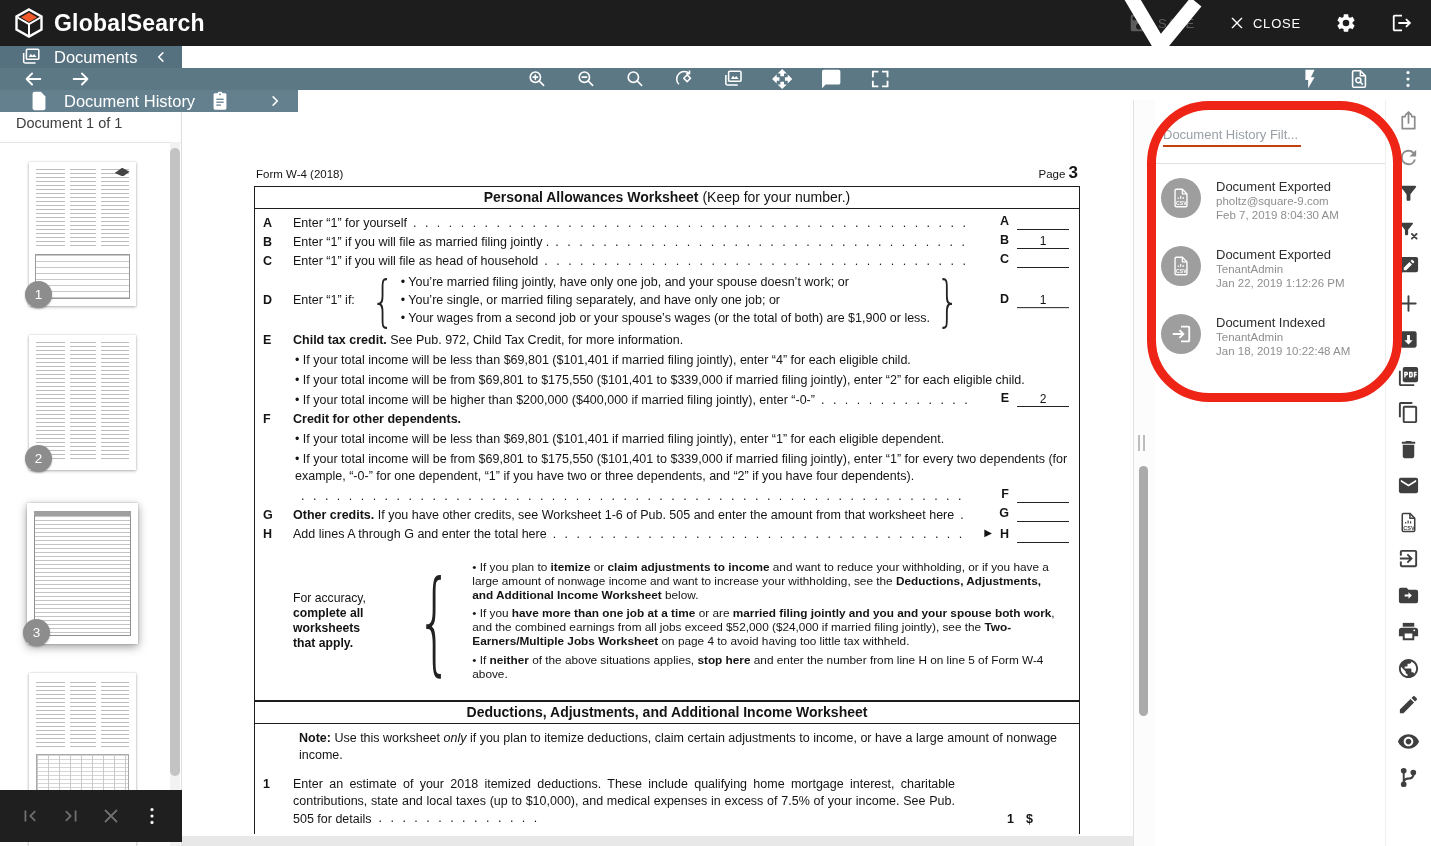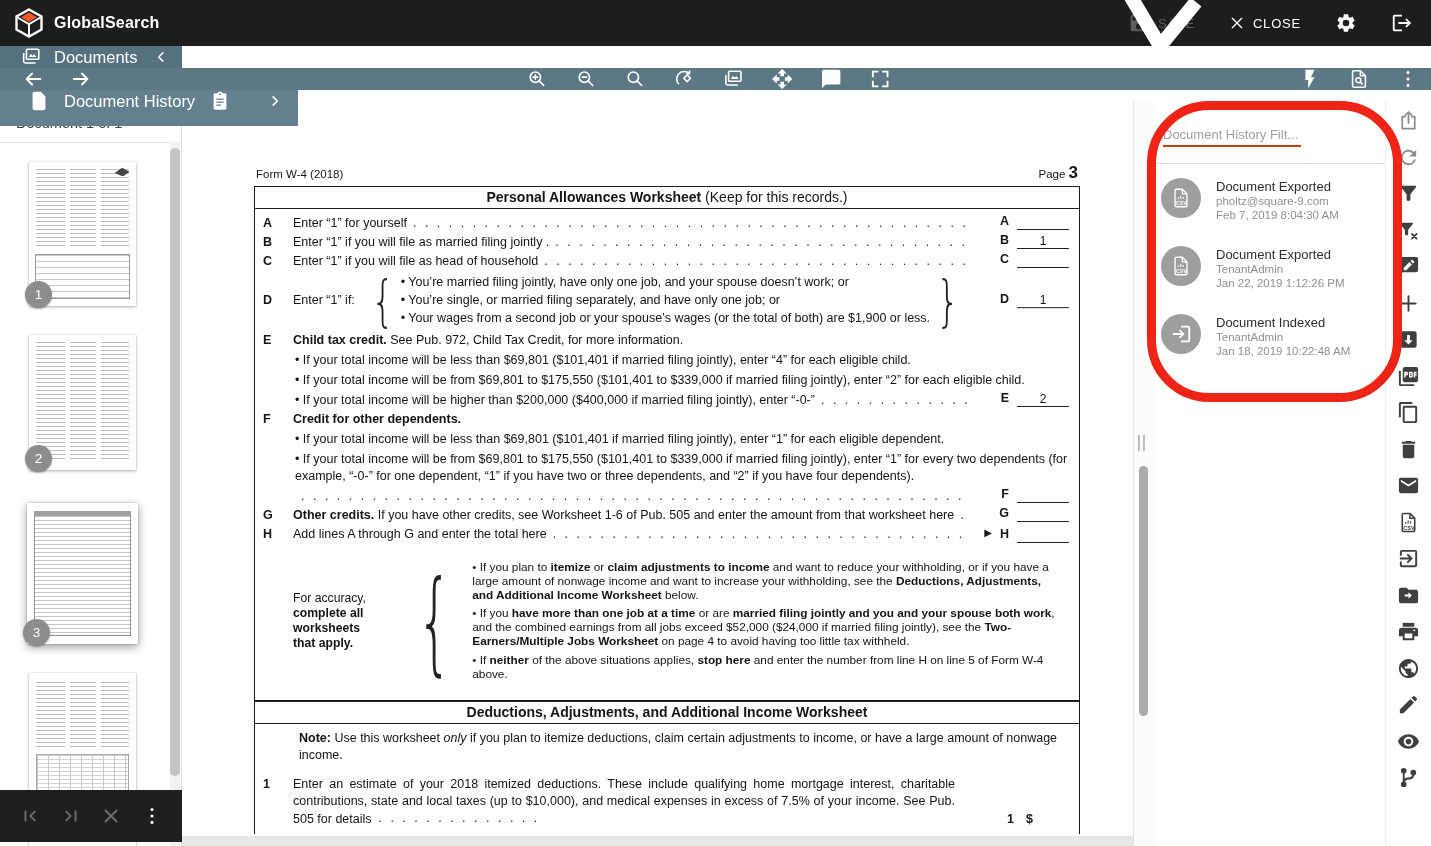--- a/index.html
+++ b/index.html
@@ -5,39 +5,39 @@
   * { box-sizing: border-box; margin: 0; padding: 0; }
   html,body { width:1431px; height:846px; overflow:hidden; background:#fff;
     font-family:"Liberation Sans", sans-serif; position:relative; }
   .b { font-weight:bold; } .i { font-style:italic; }
   button { background:none; border:none; cursor:pointer; padding:0; font-family:inherit; }
 
   
   #topbar { position:absolute; left:0; top:0; width:1431px; height:46px; background:#1d1d1d;
     display:flex; align-items:center; z-index:30; }
   #logo { margin-left:14px; width:30px; height:30px; }
-  #app-title { color:#fff; font-size:16px; font-weight:bold; margin-left:10px; letter-spacing:.2px; }
+  #app-title { color:#fff; font-size:23px; font-weight:bold; margin-left:10px; letter-spacing:.2px; }
   #topbar-right { margin-left:auto; display:flex; align-items:center; gap:34px; margin-right:18px; }
   .tb-btn { display:flex; align-items:center; gap:8px; font-size:13px; letter-spacing:.8px; }
   .tb-btn.disabled { color:#5c5c5c; }
   .tb-btn.light { color:#fff; }
 
   
   #white-chevron { position:absolute; left:1118px; top:0; z-index:99; pointer-events:none; }
 
   
   #toolbar { position:absolute; left:0; top:46px; width:1431px; height:54px; display:flex; z-index:25;flex-direction:column; }
   #tb-left { width:182px; background:#55707e; color:#fff; display:flex; align-items:center; padding:0 12px 0 20px; }
   #tb-left .lbl { font-size:16.5px; margin-left:12px; }
   #tb-left .chev { margin-left:auto; }
   #tb-main { flex:1; background:#5d7885; display:flex; align-items:center; color:#fff; position:relative; }
   .nav-group { display:flex; gap:26px; margin-left:22px; }
   .zoom-group { display:flex; gap:27px; position:absolute; left:50%; transform:translateX(-52%); }
   .right-group { display:flex; gap:27px; margin-left:auto; margin-right:12px; }
-  #tb-right { width:298px; background:#64808e; color:#fff; display:flex; align-items:center; padding:0 14px 14px 28px; }
+  #tb-right { width:298px; background:#64808e; color:#fff; display:flex; align-items:center; padding:0 14px 0 28px; }
   #tb-right .lbl { font-size:16.5px; margin:0 14px; }
   #tb-right .chev { margin-left:auto; }
   .ticon { width:22px; height:22px; display:block; }
 
   
   #sidebar { position:absolute; left:0; top:100px; width:182px; height:746px; background:#fff;
     border-right:1px solid #dedede; }
   #doc-indicator { font-size:14.5px; color:#3d3d3d; padding:15px 0 11px 16px; border-bottom:1px solid #e4e4e4; }
   .thumb { position:absolute; background:#fff; box-shadow:0 1px 3px rgba(0,0,0,.30), 0 0 1px rgba(0,0,0,.2); }
   .thumb.selected { box-shadow:0 3px 9px rgba(0,0,0,.38), 0 0 2px rgba(0,0,0,.25); }
@@ -361,21 +361,21 @@
 
 <div id="main">
   <div id="doc-page">
     <div id="form-header">
       <span>Form W-4 (2018)</span>
       <span id="page-ref"><span>Page </span><b>3</b></span>
     </div>
 
     <div class="ws-box">
       <div class="ws-title">
-        <span class="b">Personal Allowances Worksheet</span><span> (Keep for this records.)</span>
+        <span class="b">Personal Allowances Worksheet</span><span> (Keep for your number.)</span>
       </div>
       <div class="ws-body">
 
         <div class="frow">
           <span class="ltr">A</span>
           <span class="rtxt">Enter “1” for yourself</span>
           <span class="lead">. . . . . . . . . . . . . . . . . . . . . . . . . . . . . . . . . . . . . . . . . . . . . . . . . . . . . . . . . . . .</span>
           <span class="rcol">
               <span class="rl">A</span>
               <span class="vline"></span>

